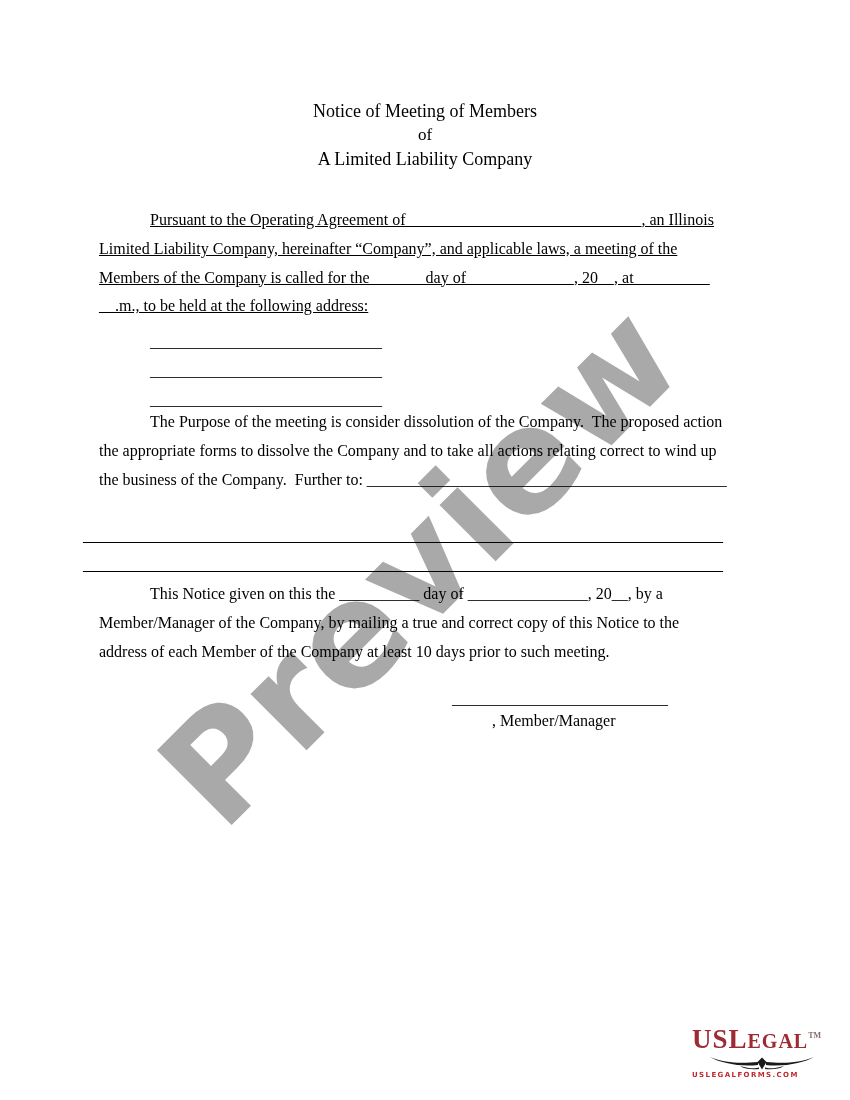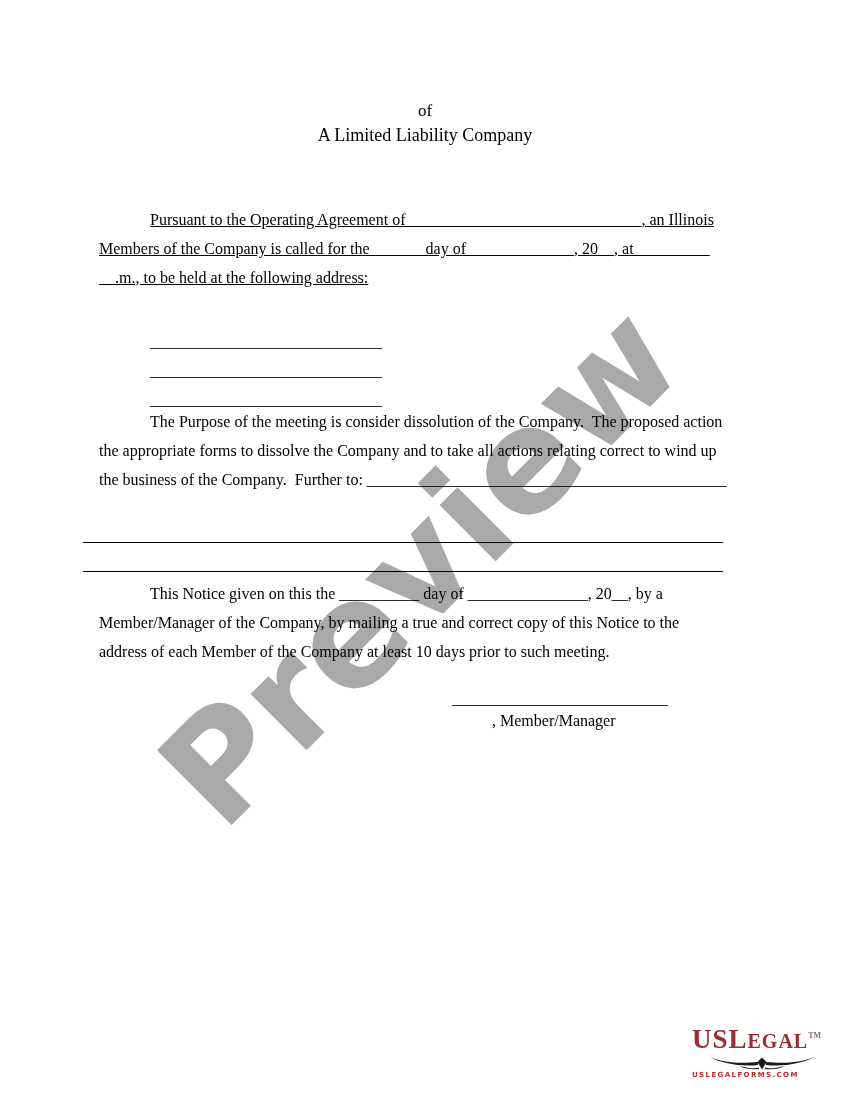--- a/index.html
+++ b/index.html
@@ -45,26 +45,28 @@
 </head>
 <body>
 
 <div class="page">
 
   <div class="watermark">Preview</div>
 
   <div class="content">
 
     <div class="title-block">
+      <div class="title-line1">Notice of Meeting of Members</div>
       <div class="title-line2">of</div>
       <div class="title-line3">A Limited Liability Company</div>
     </div>
 
     <div class="para" id="p1">
         <div class="body-line indent">Pursuant to the Operating Agreement of _____________________________, an Illinois</div>
+        <div class="body-line">Limited Liability Company, hereinafter “Company”, and applicable laws, a meeting of the</div>
         <div class="body-line">Members of the Company is called for the ______ day of _____________, 20__, at _________</div>
         <div class="body-line">__.m., to be held at the following address:</div>
       </div>
 
     <div class="para" id="address">
         <div class="body-line">_____________________________</div>
         <div class="body-line">_____________________________</div>
         <div class="body-line">_____________________________</div>
       </div>
 

